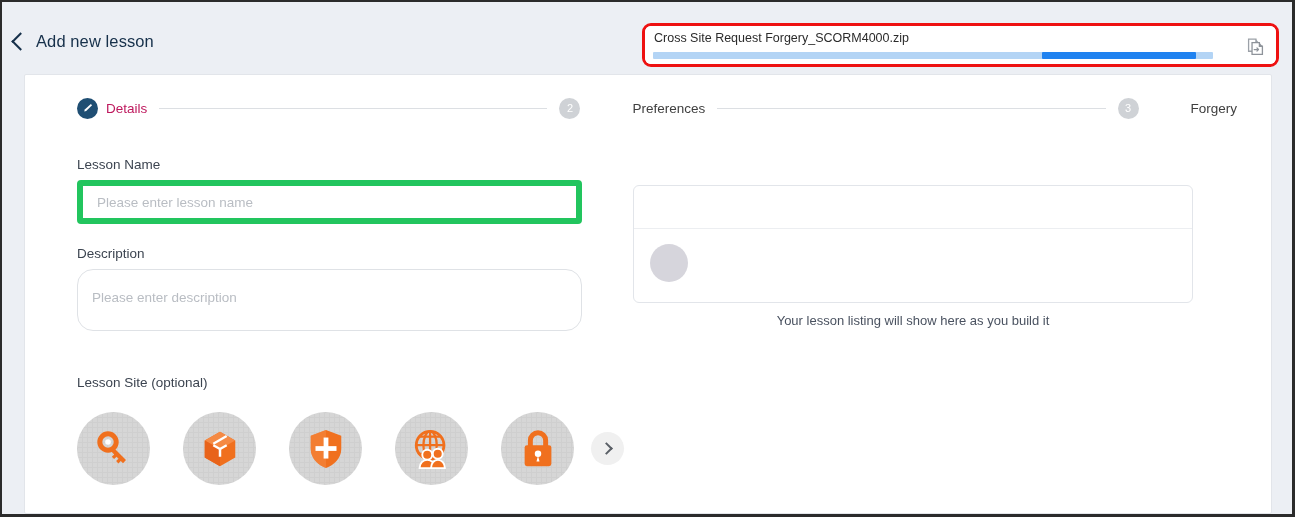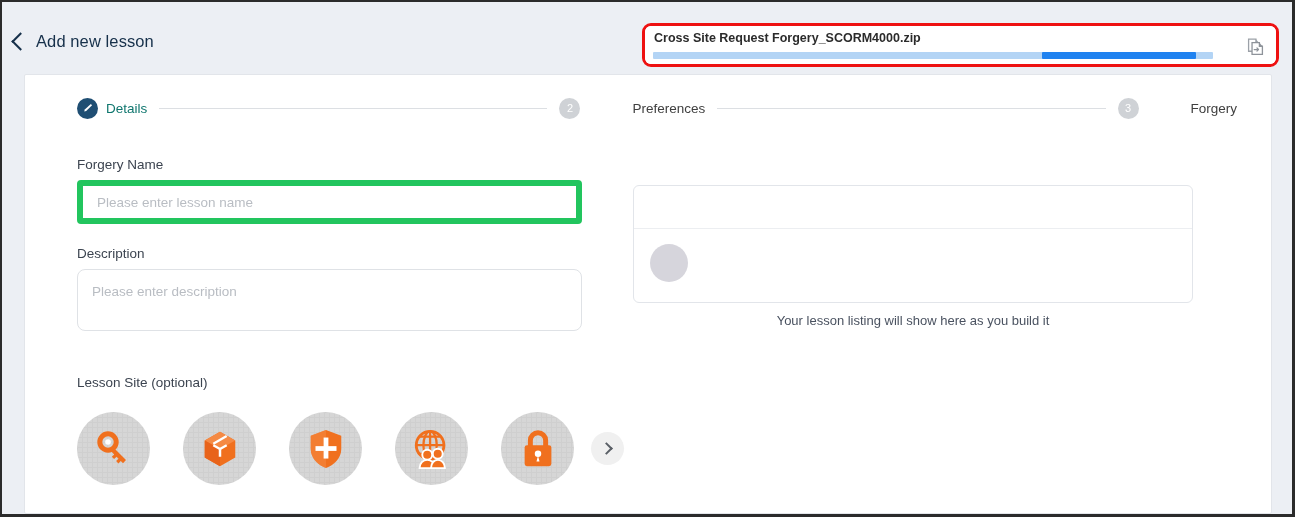--- a/index.html
+++ b/index.html
@@ -67,21 +67,20 @@
     border: 3.5px solid #ee1111;
     border-radius: 9px;
     background: #ffffff;
   }
   .upload-inner {
     position: absolute;
     left: 0; top: 0; right: 0; bottom: 0;
     background: #ffffff;
     border-radius: 6px;
     padding: 5px 10px 0 9px;
-    font-weight: bold;
   }
   .upload-filename {
     font-size: 12.5px;
     color: #2b2b2b;
     line-height: 15px;
     white-space: nowrap;
   }
   .progress-track {
     position: absolute;
     left: 8px; top: 26px;
@@ -142,21 +141,21 @@
     font-size: 11px;
     color: #ffffff;
     flex: 0 0 auto;
   }
   .step-bullet.active { background: #1f4e73; }
   .step-bullet.inactive { background: #cfd2d6; color: #ffffff; }
   .step-label {
     font-size: 13.5px;
     white-space: nowrap;
   }
-  .step-label.active { color: #0f766e; }
+  .step-label.active { color: #be185d; }
   .step-label.inactive { color: #404040; margin-left: 44px; }
   .step-connector {
     flex: 1 1 auto;
     height: 1px;
     background: #dcdfe3;
     margin: 0 12px;
   }
 
   
   .form-col {
@@ -180,22 +179,22 @@
     color: #3c4450;
     font-family: "Liberation Sans", sans-serif;
     background: #ffffff;
     outline: none;
   }
   .field-input::placeholder { color: #b9bdc3; }
   .field-textarea {
     width: 505px;
     height: 62px;
     border: 1px solid #dfe2e6;
-    border-radius: 8px;
-    padding: 14px 14px;
+    border-radius: 16px;
+    padding: 20px 14px;
     font-size: 13.5px;
     color: #3c4450;
     font-family: "Liberation Sans", sans-serif;
     resize: none;
     outline: none;
     background: #ffffff;
   }
   .field-textarea::placeholder { color: #b9bdc3; }
   .field-group { margin-bottom: 22px; }
 
@@ -334,21 +333,21 @@
 
       <div class="step">
         <span class="step-bullet inactive">3</span>
         <span class="step-label inactive">Forgery</span>
       </div>
     </div>
 
     <div class="form-col">
 
       <div class="field-group">
-        <label class="field-label">Forgery Name</label>
+        <label class="field-label">Lesson Name</label>
         <input class="field-input" type="text" placeholder="Please enter lesson name" style="">
       </div>
 
       <div class="field-group">
         <label class="field-label">Description</label>
         <textarea class="field-textarea" placeholder="Please enter description" style=""></textarea>
       </div>
     </div>
 
     <div class="image-picker">

